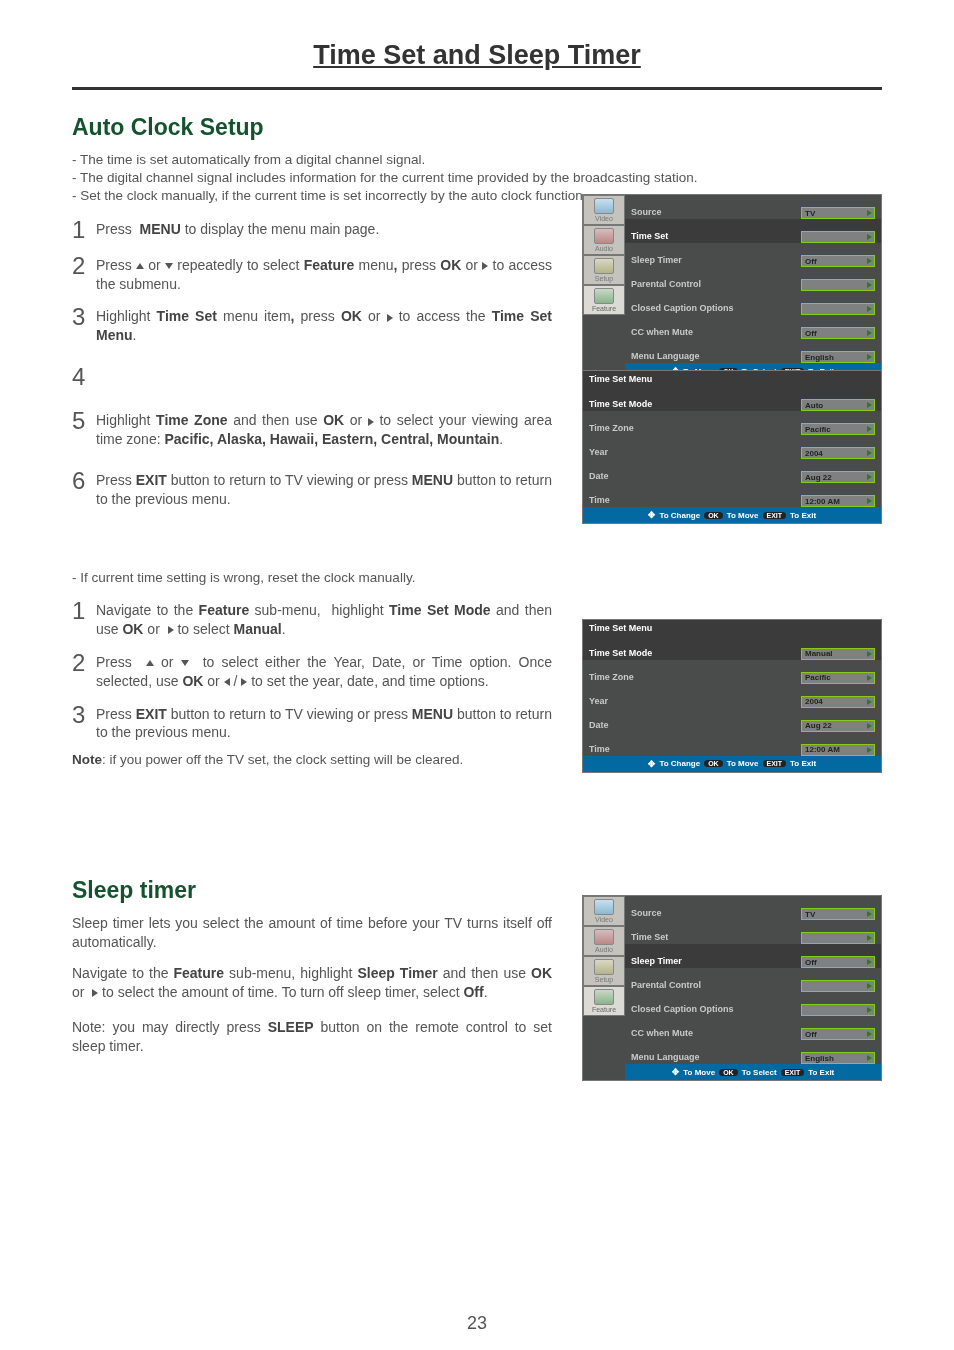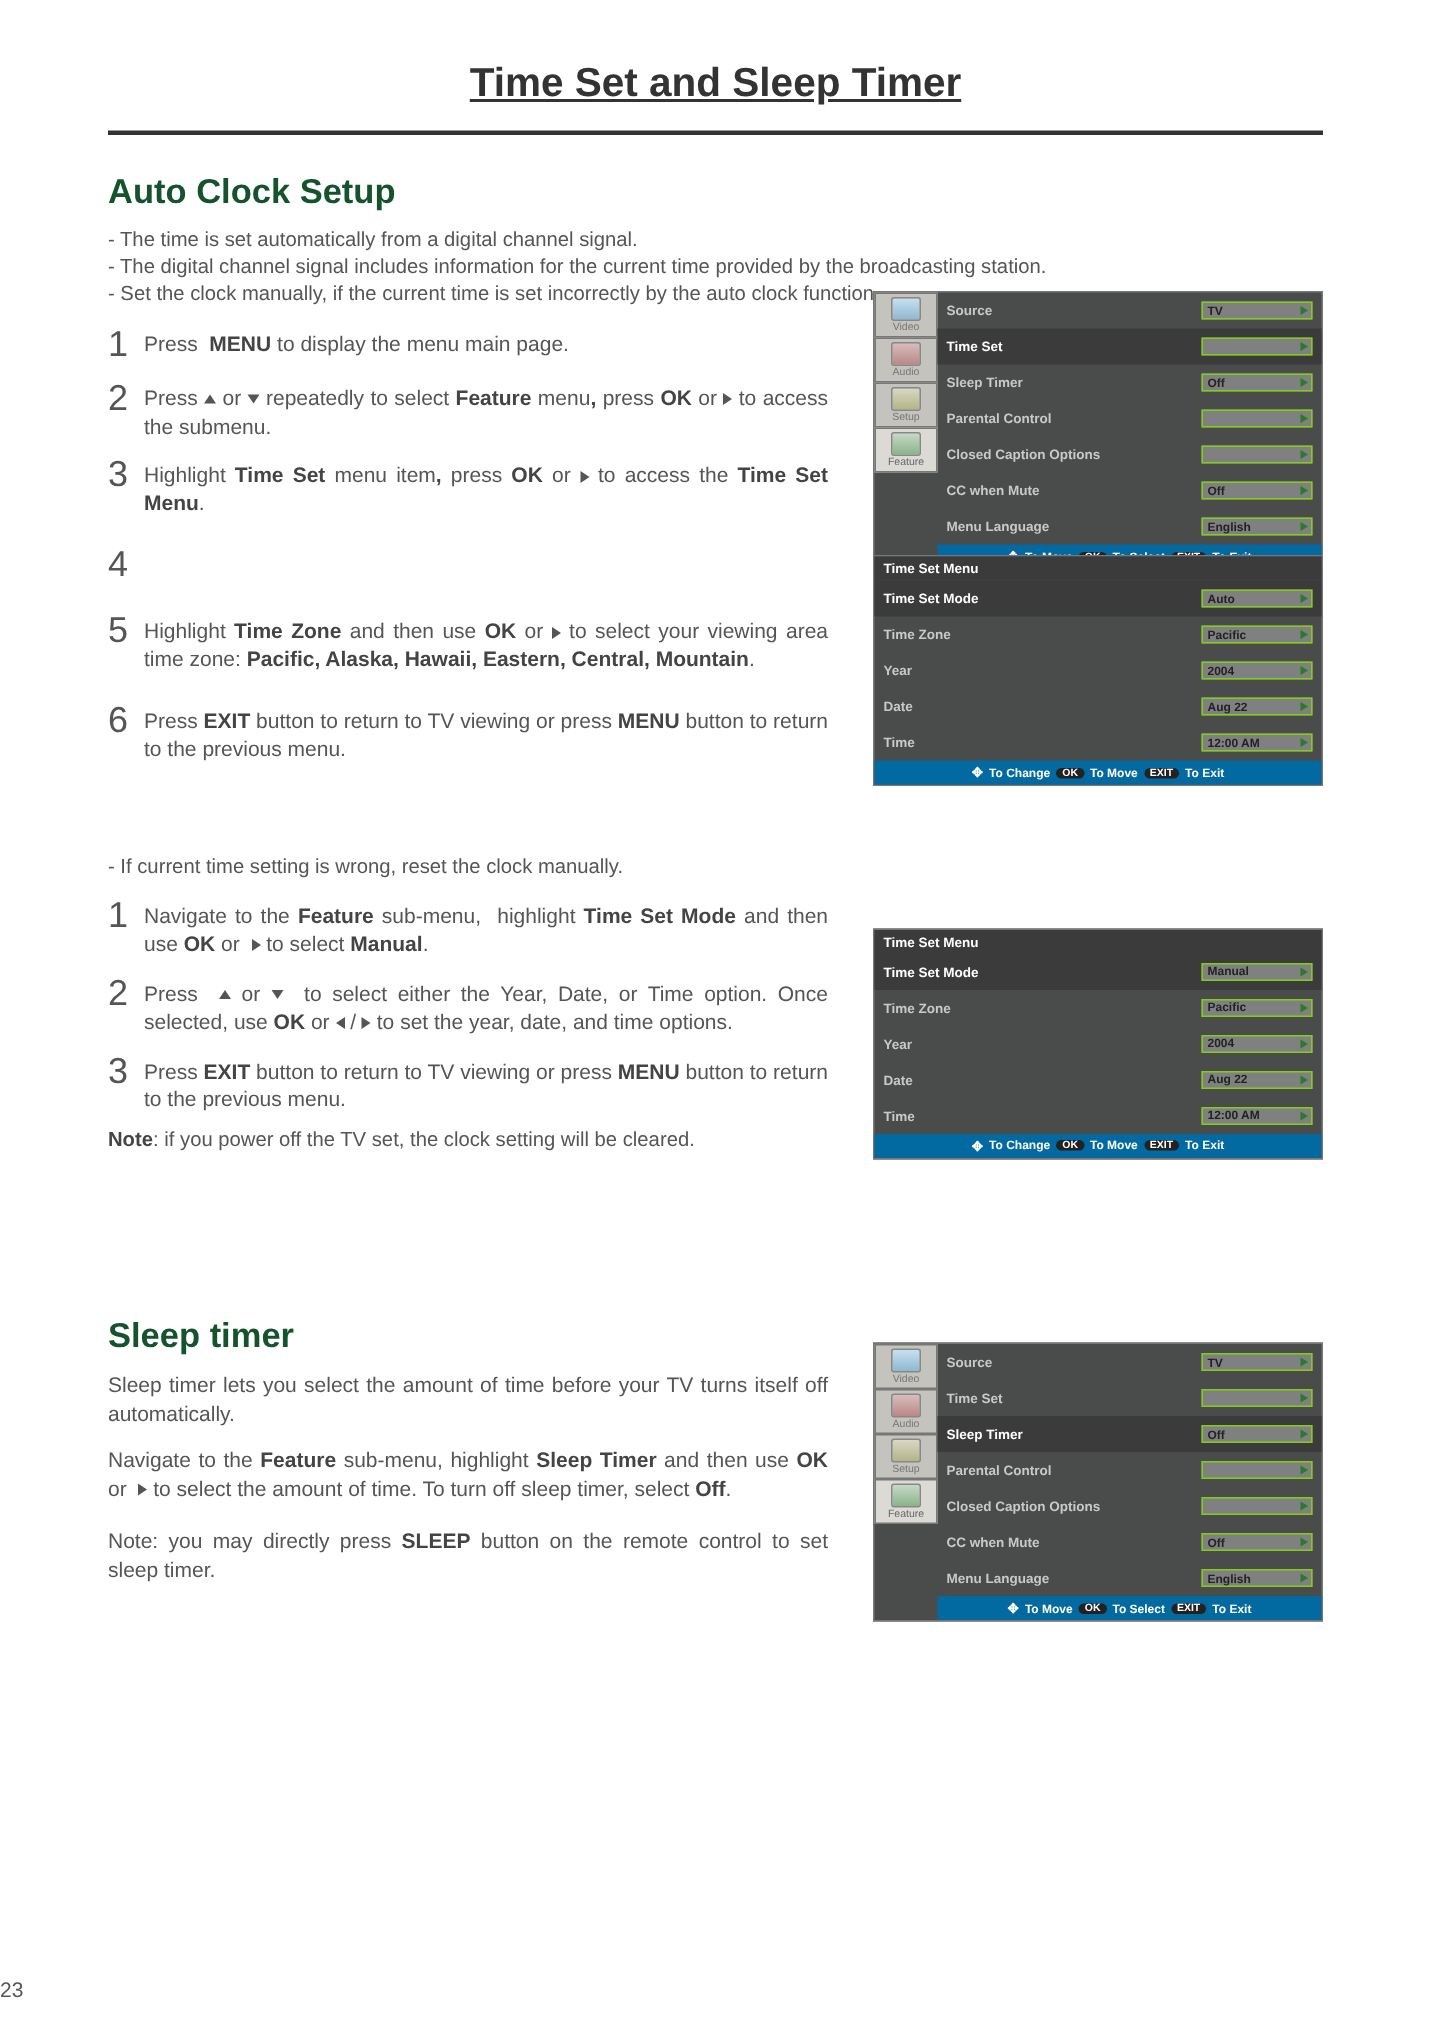--- a/index.html
+++ b/index.html
@@ -87,21 +87,21 @@
     }
     .osd-sidecell.active { background: #dcdad4; }
     .osd-sidecell.inactive { background: #c4c3bd; color:#777;}
     .osd-body {
       flex: 1;
       display: flex;
       flex-direction: column;
     }
     .osd-row {
       display: flex;
-      align-items: center;
+      align-items: flex-start;
       height: 17px;
       padding: 12px 6px;
     }
     .osd-row.sel { background: #3b3b3b; color:#fff; font-weight:bold;}
     .osd-label { flex:1; font-weight:bold; color:#c9c9c9; font-size:9px;}
     .osd-row.sel .osd-label { color:#fff;}
     .osd-valbox {
       width: 74px;
       height: 12px;
       background: #7f8080;
@@ -149,21 +149,22 @@
       background:#3b3b3b;
       padding:3px 6px;
       font-weight:bold;
       color:#fff;
       font-size:9px;
     }
     .page-num{
       position:absolute;
       bottom:16px;
       left:0; right:0;
-      font-size:14px;
+      text-align:center;
+      font-size:18px;
       color:#555;
     }
     .icon-box{
       width:20px;height:16px;
       background:linear-gradient(#c7e0ef,#8fb8d0);
       border:1px solid #888;
       border-radius:2px;
       margin-bottom:1px;
     }
     .sleeptimer-block { margin-top: 110px; }

